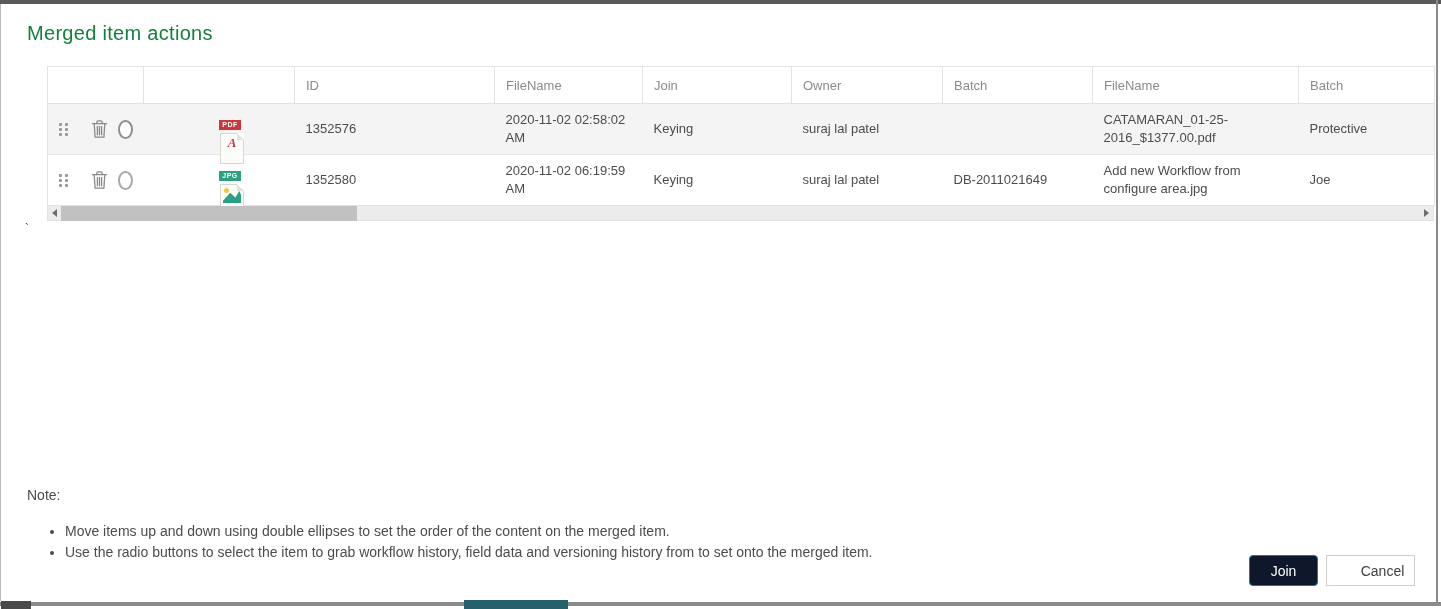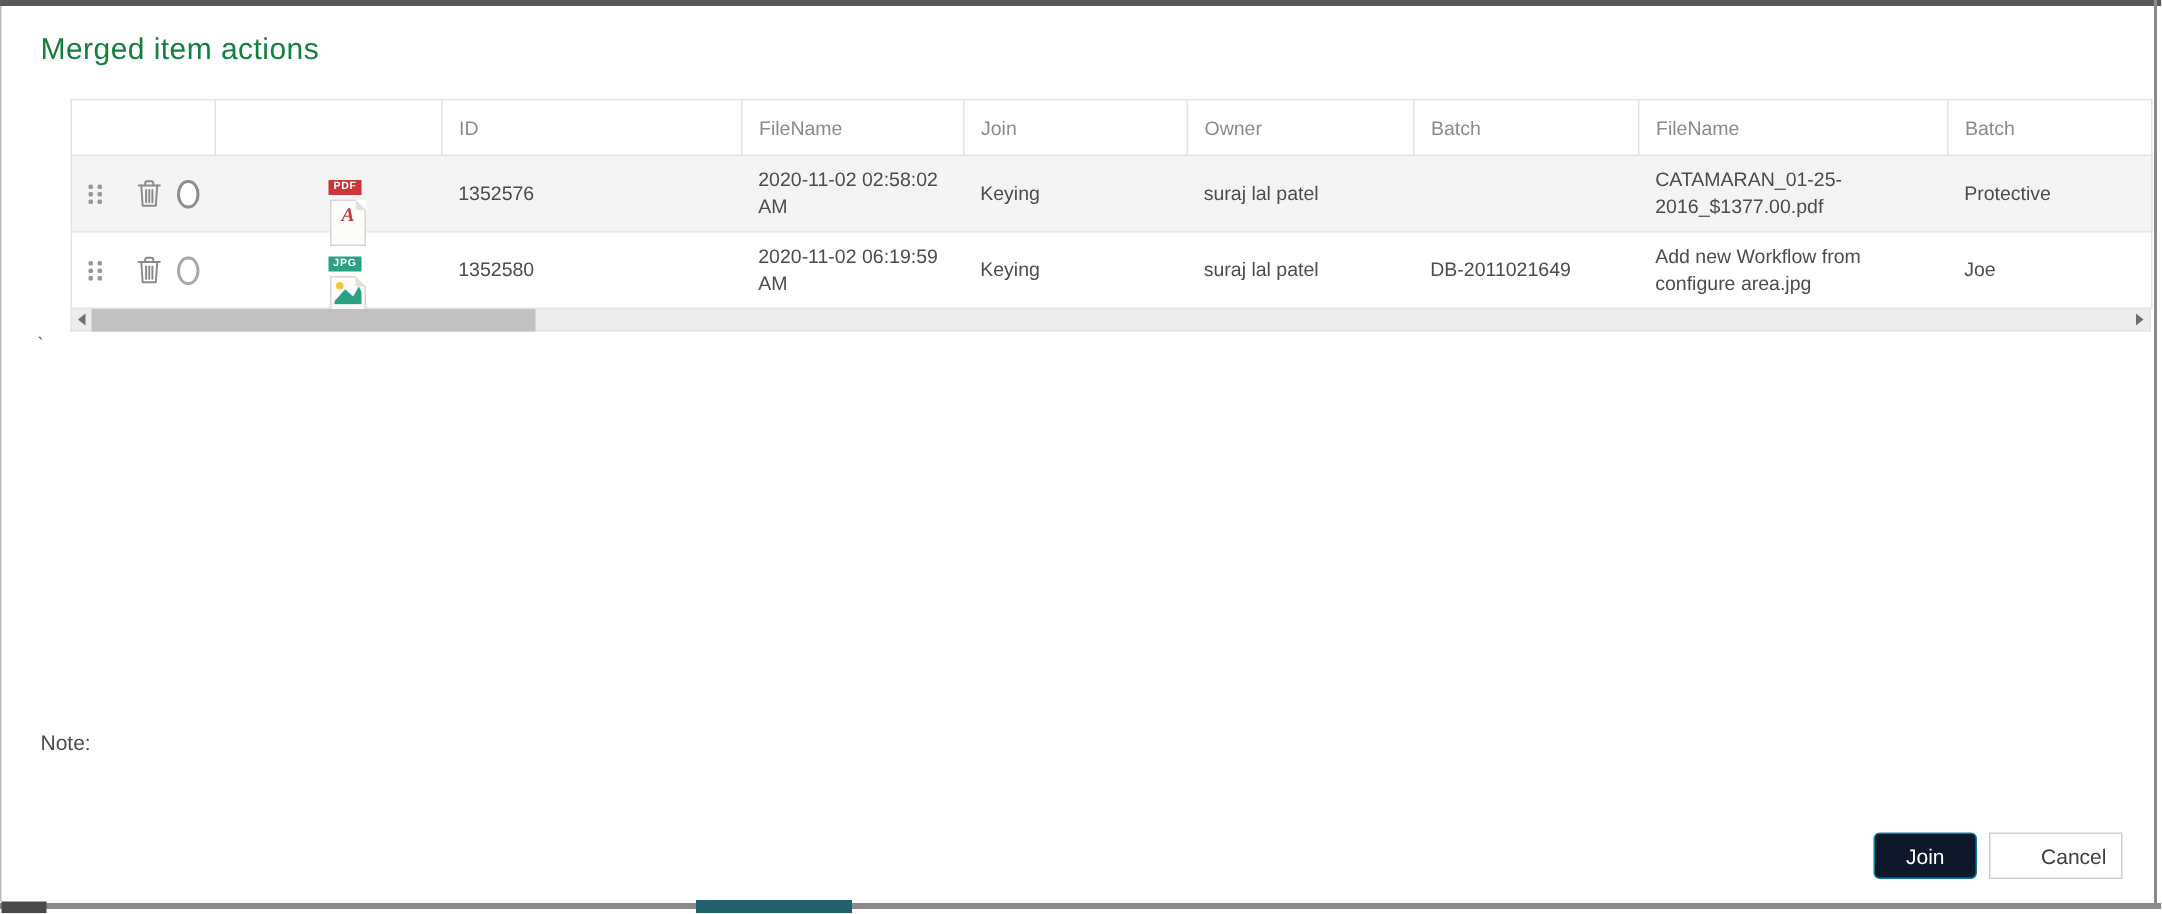--- a/index.html
+++ b/index.html
@@ -274,19 +274,23 @@
       <span class="sb-arrow sb-right">
           <span></span>
         </span>
     </div>
   </div>
 
   <div class="stray-char">`</div>
 
   <div class="note">
     <div class="note-label">Note:</div>
+    <ul>
+      <li>Move items up and down using double ellipses to set the order of the content on the merged item.</li>
+      <li>Use the radio buttons to select the item to grab workflow history, field data and versioning history from to set onto the merged item.</li>
+    </ul>
   </div>
 
   <div class="btn-row">
     <button class="btn btn-join">Join</button>
     <button class="btn btn-cancel">Cancel</button>
   </div>
 </div>
 
 </body></html>

